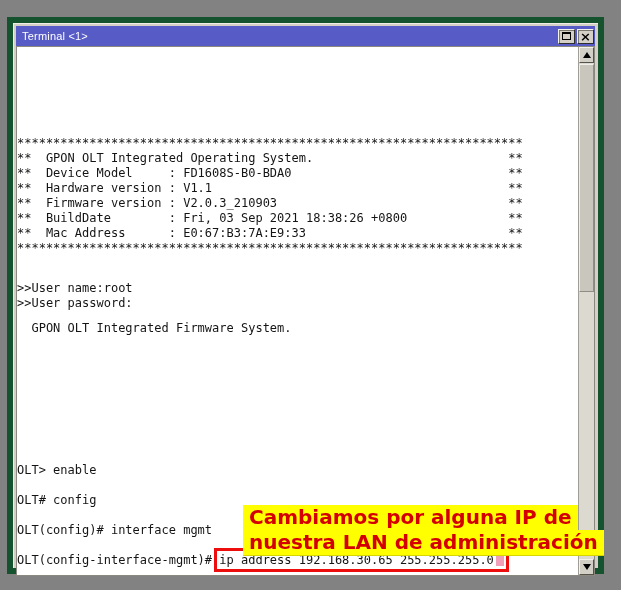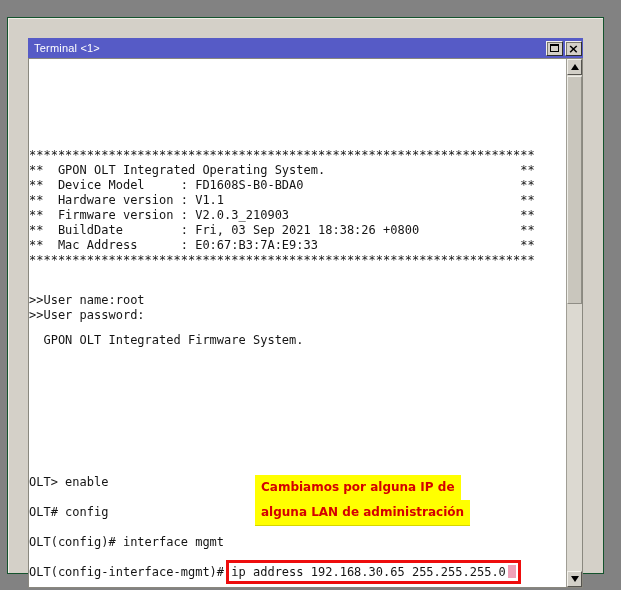--- a/index.html
+++ b/index.html
@@ -6,23 +6,23 @@
   html,body { width:621px; height:590px; }
   body {
     background:#828282;
     position:relative;
     overflow:hidden;
     font-family:"Liberation Sans", sans-serif;
   }
   .window {
     position:absolute; left:7px; top:17px; width:597px; height:557px;
     background:#d4d0c8;
-    border:1px solid #14532d;
+    border:6px solid #14532d;
     box-shadow: inset 1px 1px 0 #f0ede6;
-    padding:20px;
+    padding:3px;
   }
   .titlebar {
     height:20px; background:#565bc6;
     display:flex; align-items:center;
     padding:0 1px 0 6px;
   }
   .titlebar .title {
     flex:1; color:#ffffff; font-size:11px; letter-spacing:0.2px;
     font-family:"Liberation Sans", sans-serif;
   }
@@ -69,23 +69,24 @@
   .cursor {
     display:inline-block; width:8px; height:13px;
     background:#f0a0b8; vertical-align:-2px; margin-left:2px;
   }
   .annot-line {
     position:absolute; z-index:6;
     background:#ffff00;
     border-bottom:1px solid #d6d600;
     color:#d40000;
     font-family:"DejaVu Sans", sans-serif;
-    font-weight:bold; font-size:12px; line-height:22px;
+    font-weight:bold; font-size:20px; line-height:22px;
     padding:1px 6px 2px 6px;
     white-space:nowrap;
+    margin-top:42px;
   }
   .annot-1 { left:226px; top:416px; }
   .annot-2 { left:226px; top:441px; }
   .scrollbar {
     width:16px; position:relative;
     background:#dcd9d1;
     border-left:1px solid #a09e95;
   }
   .sb-btn {
     position:absolute; left:0; width:15px; height:16px;
@@ -144,21 +145,21 @@
 &gt;&gt;User password:</pre>
       <pre class="blk" style="top:274px">  GPON OLT Integrated Firmware System.</pre>
       <pre class="blk" style="top:416px">OLT&gt; enable
 
 OLT# config
 
 OLT(config)# interface mgmt</pre>
       <pre class="blk" style="top:506px"><span>OLT(config-interface-mgmt)# </span><span class="hl"><span>ip address 192.168.30.65 255.255.255.0</span><span class="cursor"></span></span></pre>
 
       <div class="annot-line annot-1">Cambiamos por alguna IP de</div>
-      <div class="annot-line annot-2">alguna LAN de administración</div>
+      <div class="annot-line annot-2">nuestra LAN de administración</div>
     </div>
 
     <div class="scrollbar">
       <div class="sb-btn sb-up">
         <span class="tri-up"></span>
       </div>
       <div class="sb-thumb"></div>
       <div class="sb-btn sb-down">
         <span class="tri-down"></span>
       </div>

